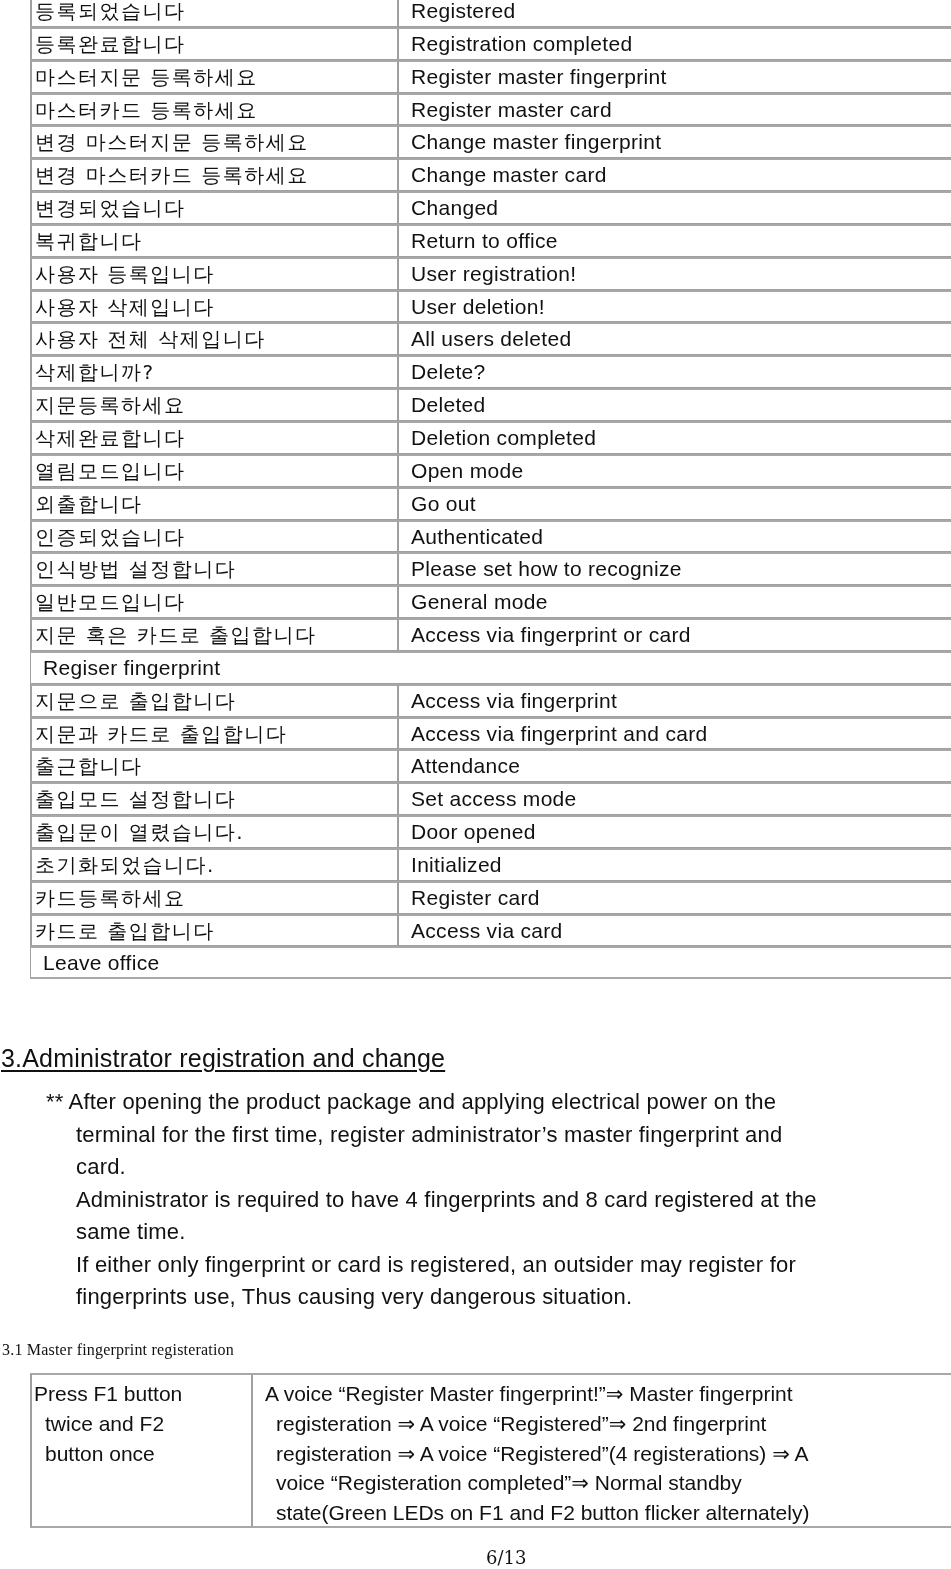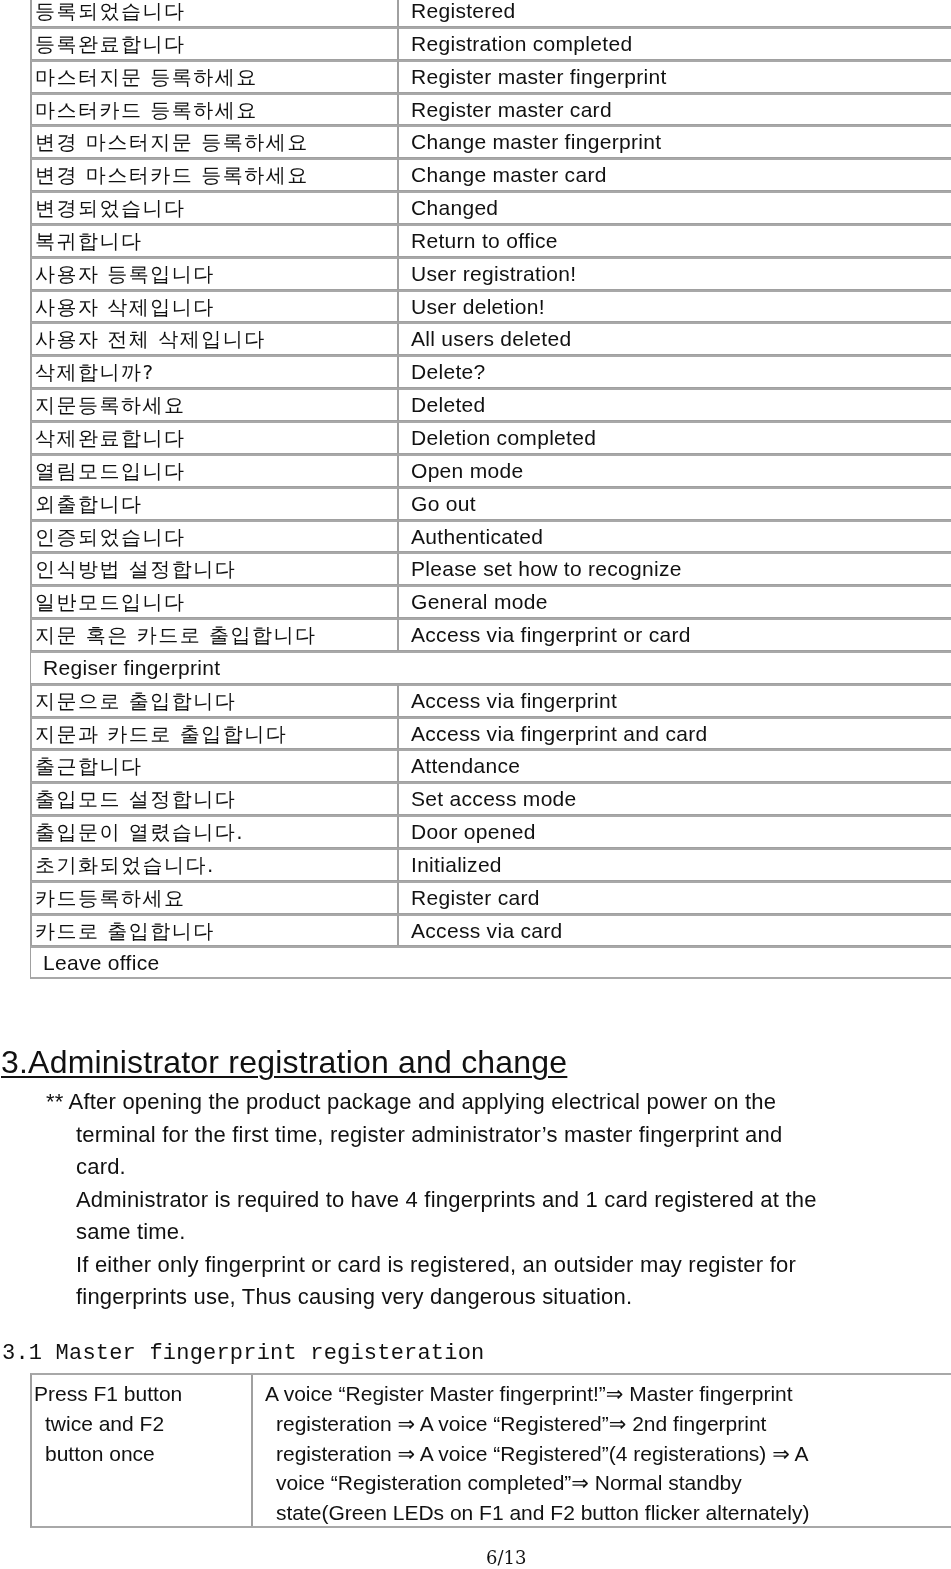--- a/index.html
+++ b/index.html
@@ -21,27 +21,27 @@
     white-space: nowrap; overflow: hidden;
     padding-top: 1px;
   }
   .vtable .ko { width: 368px; padding-left: 3px; border-left: 2px solid #a0a0a0; letter-spacing: 1.5px; }
   .vtable .en { flex: 1; padding-left: 12px; border-left: 1px solid #a0a0a0; font-family: "Liberation Sans", sans-serif; font-size: 21px; letter-spacing: 0.3px; }
   .vtable .row:last-child .cell { border-bottom: 2px solid #a8a8a8; }
 
   .sec-title {
     position: absolute; left: 1px; top: 1044px;
     font-family: "Liberation Sans", sans-serif;
-    font-size: 32px; text-decoration: underline; text-underline-offset: 3px;
+    font-size: 25px; text-decoration: underline; text-underline-offset: 3px;
     text-decoration-thickness: 2px; letter-spacing: 0.2px; white-space: nowrap;
   }
   .para { position: absolute; font-family: "Liberation Sans", sans-serif; font-size: 22px; line-height: 32.5px; white-space: nowrap; letter-spacing: 0.2px; }
   .note-lead { left: 38px; top: 1086px; margin-left: 8px; }
   .note-line { left: 76px; }
-  .sub-title { position: absolute; left: 2px; top: 1341px; font-family: Liberation Mono, monospace; font-size: 22px; white-space: nowrap; letter-spacing: 0.2px; }
+  .sub-title { position: absolute; left: 2px; top: 1341px; font-family: Liberation Serif, serif; font-size: 16px; white-space: nowrap; letter-spacing: 0.2px; }
 
   .step-table { position: absolute; left: 30px; top: 1373px; width: 930px; height: 155px; display: flex; box-sizing: border-box;
     border-top: 2px solid #a8a8a8; border-bottom: 2px solid #a8a8a8; border-left: 2px solid #a0a0a0; }
   .step-table .c1 { width: 220px; border-right: 1px solid #a0a0a0; box-sizing: border-box; padding: 4px 0 0 2px; }
   .step-table .c2 { flex: 1; border-left: 1px solid #a0a0a0; box-sizing: border-box; padding: 4px 0 0 12px; }
   .step-table .line { font-family: "Liberation Sans", sans-serif; font-size: 21px; line-height: 29.8px; white-space: nowrap; }
   .step-table .indent { padding-left: 11px; }
 
   .page-num { position: absolute; left: 486px; top: 1547px; font-family: "DejaVu Serif", serif; font-size: 18px; }
 </style>
@@ -167,21 +167,21 @@
   <div class="row">
       <div class="cell en">Leave office</div>
     </div>
 </div>
 
 <div class="sec-title">3.Administrator registration and change</div>
 
 <div class="para note-lead">** After opening the product package and applying electrical power on the</div>
 <div class="para note-line" style="top:1118.5px">terminal for the first time, register administrator’s master fingerprint and</div>
 <div class="para note-line" style="top:1151px">card.</div>
-<div class="para note-line" style="top:1183.5px">Administrator is required to have 4 fingerprints and 1 card registered at the</div>
+<div class="para note-line" style="top:1183.5px">Administrator is required to have 4 fingerprints and 8 card registered at the</div>
 <div class="para note-line" style="top:1216px">same time.</div>
 <div class="para note-line" style="top:1248.5px">If either only fingerprint or card is registered, an outsider may register for</div>
 <div class="para note-line" style="top:1281px">fingerprints use,   Thus causing very dangerous situation.</div>
 
 <div class="sub-title">3.1 Master fingerprint registeration</div>
 
 <div class="step-table">
   <div class="c1">
     <div class="line">Press F1 button</div>
     <div class="line indent">twice and F2</div>

